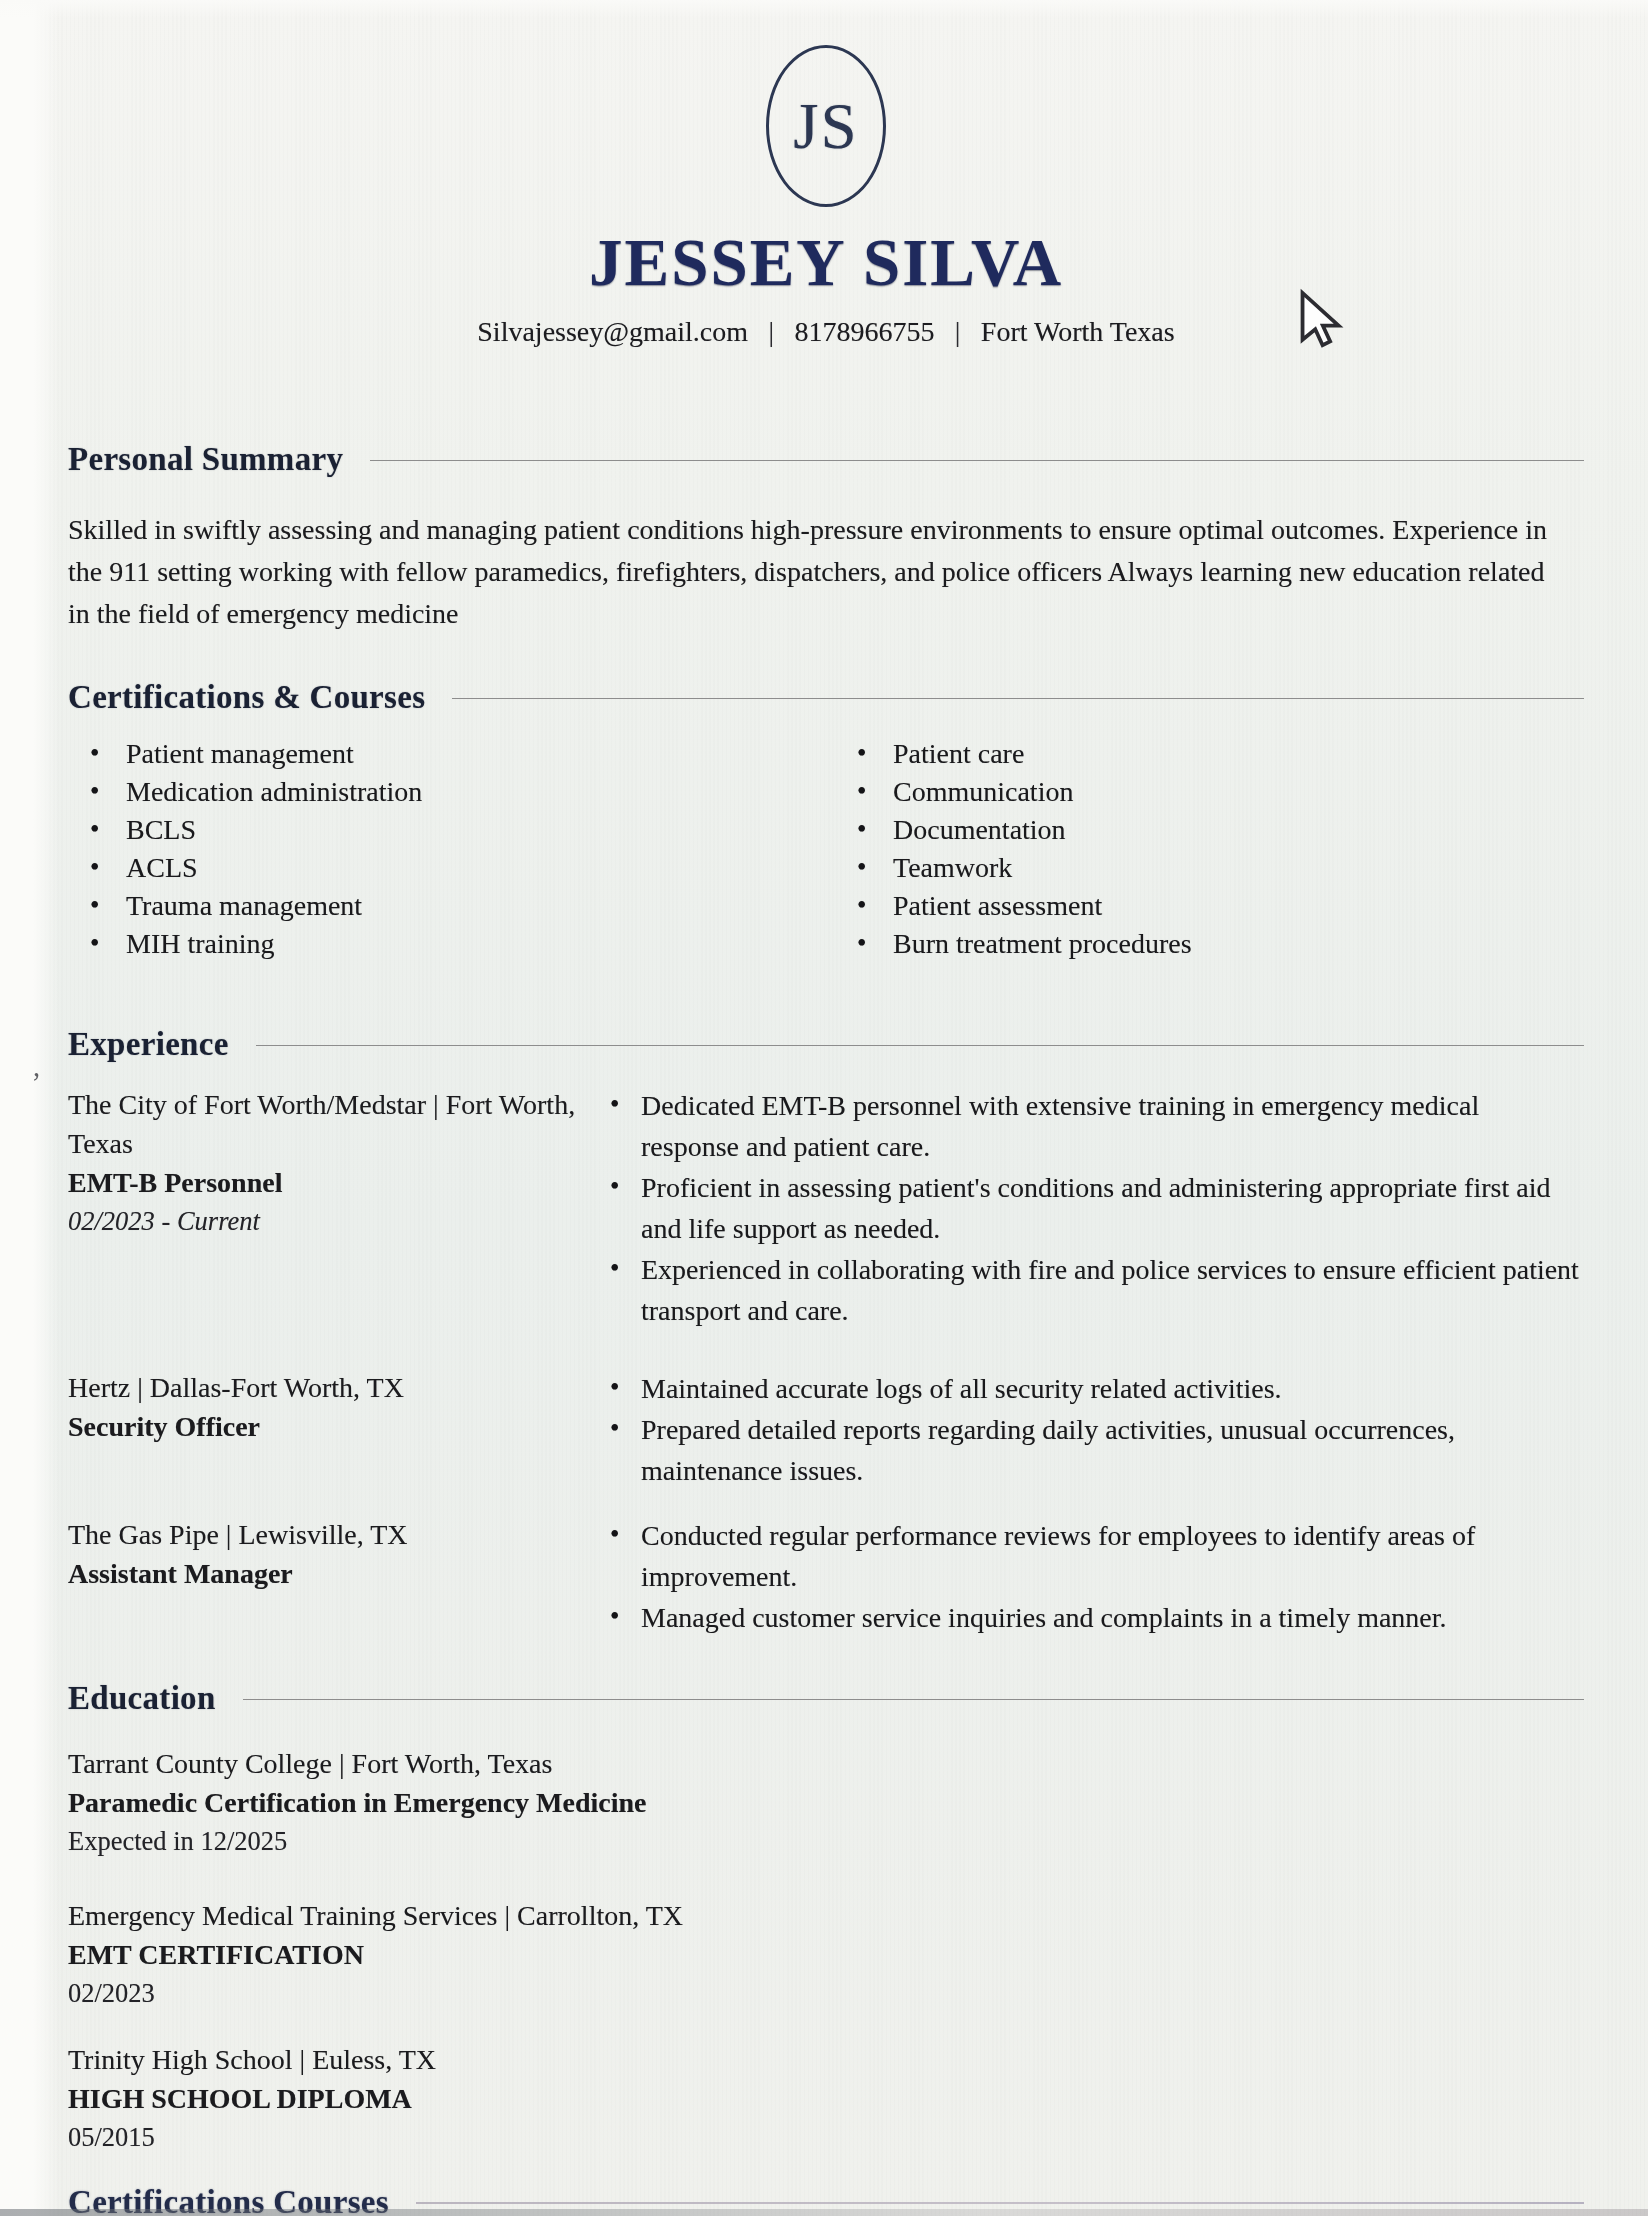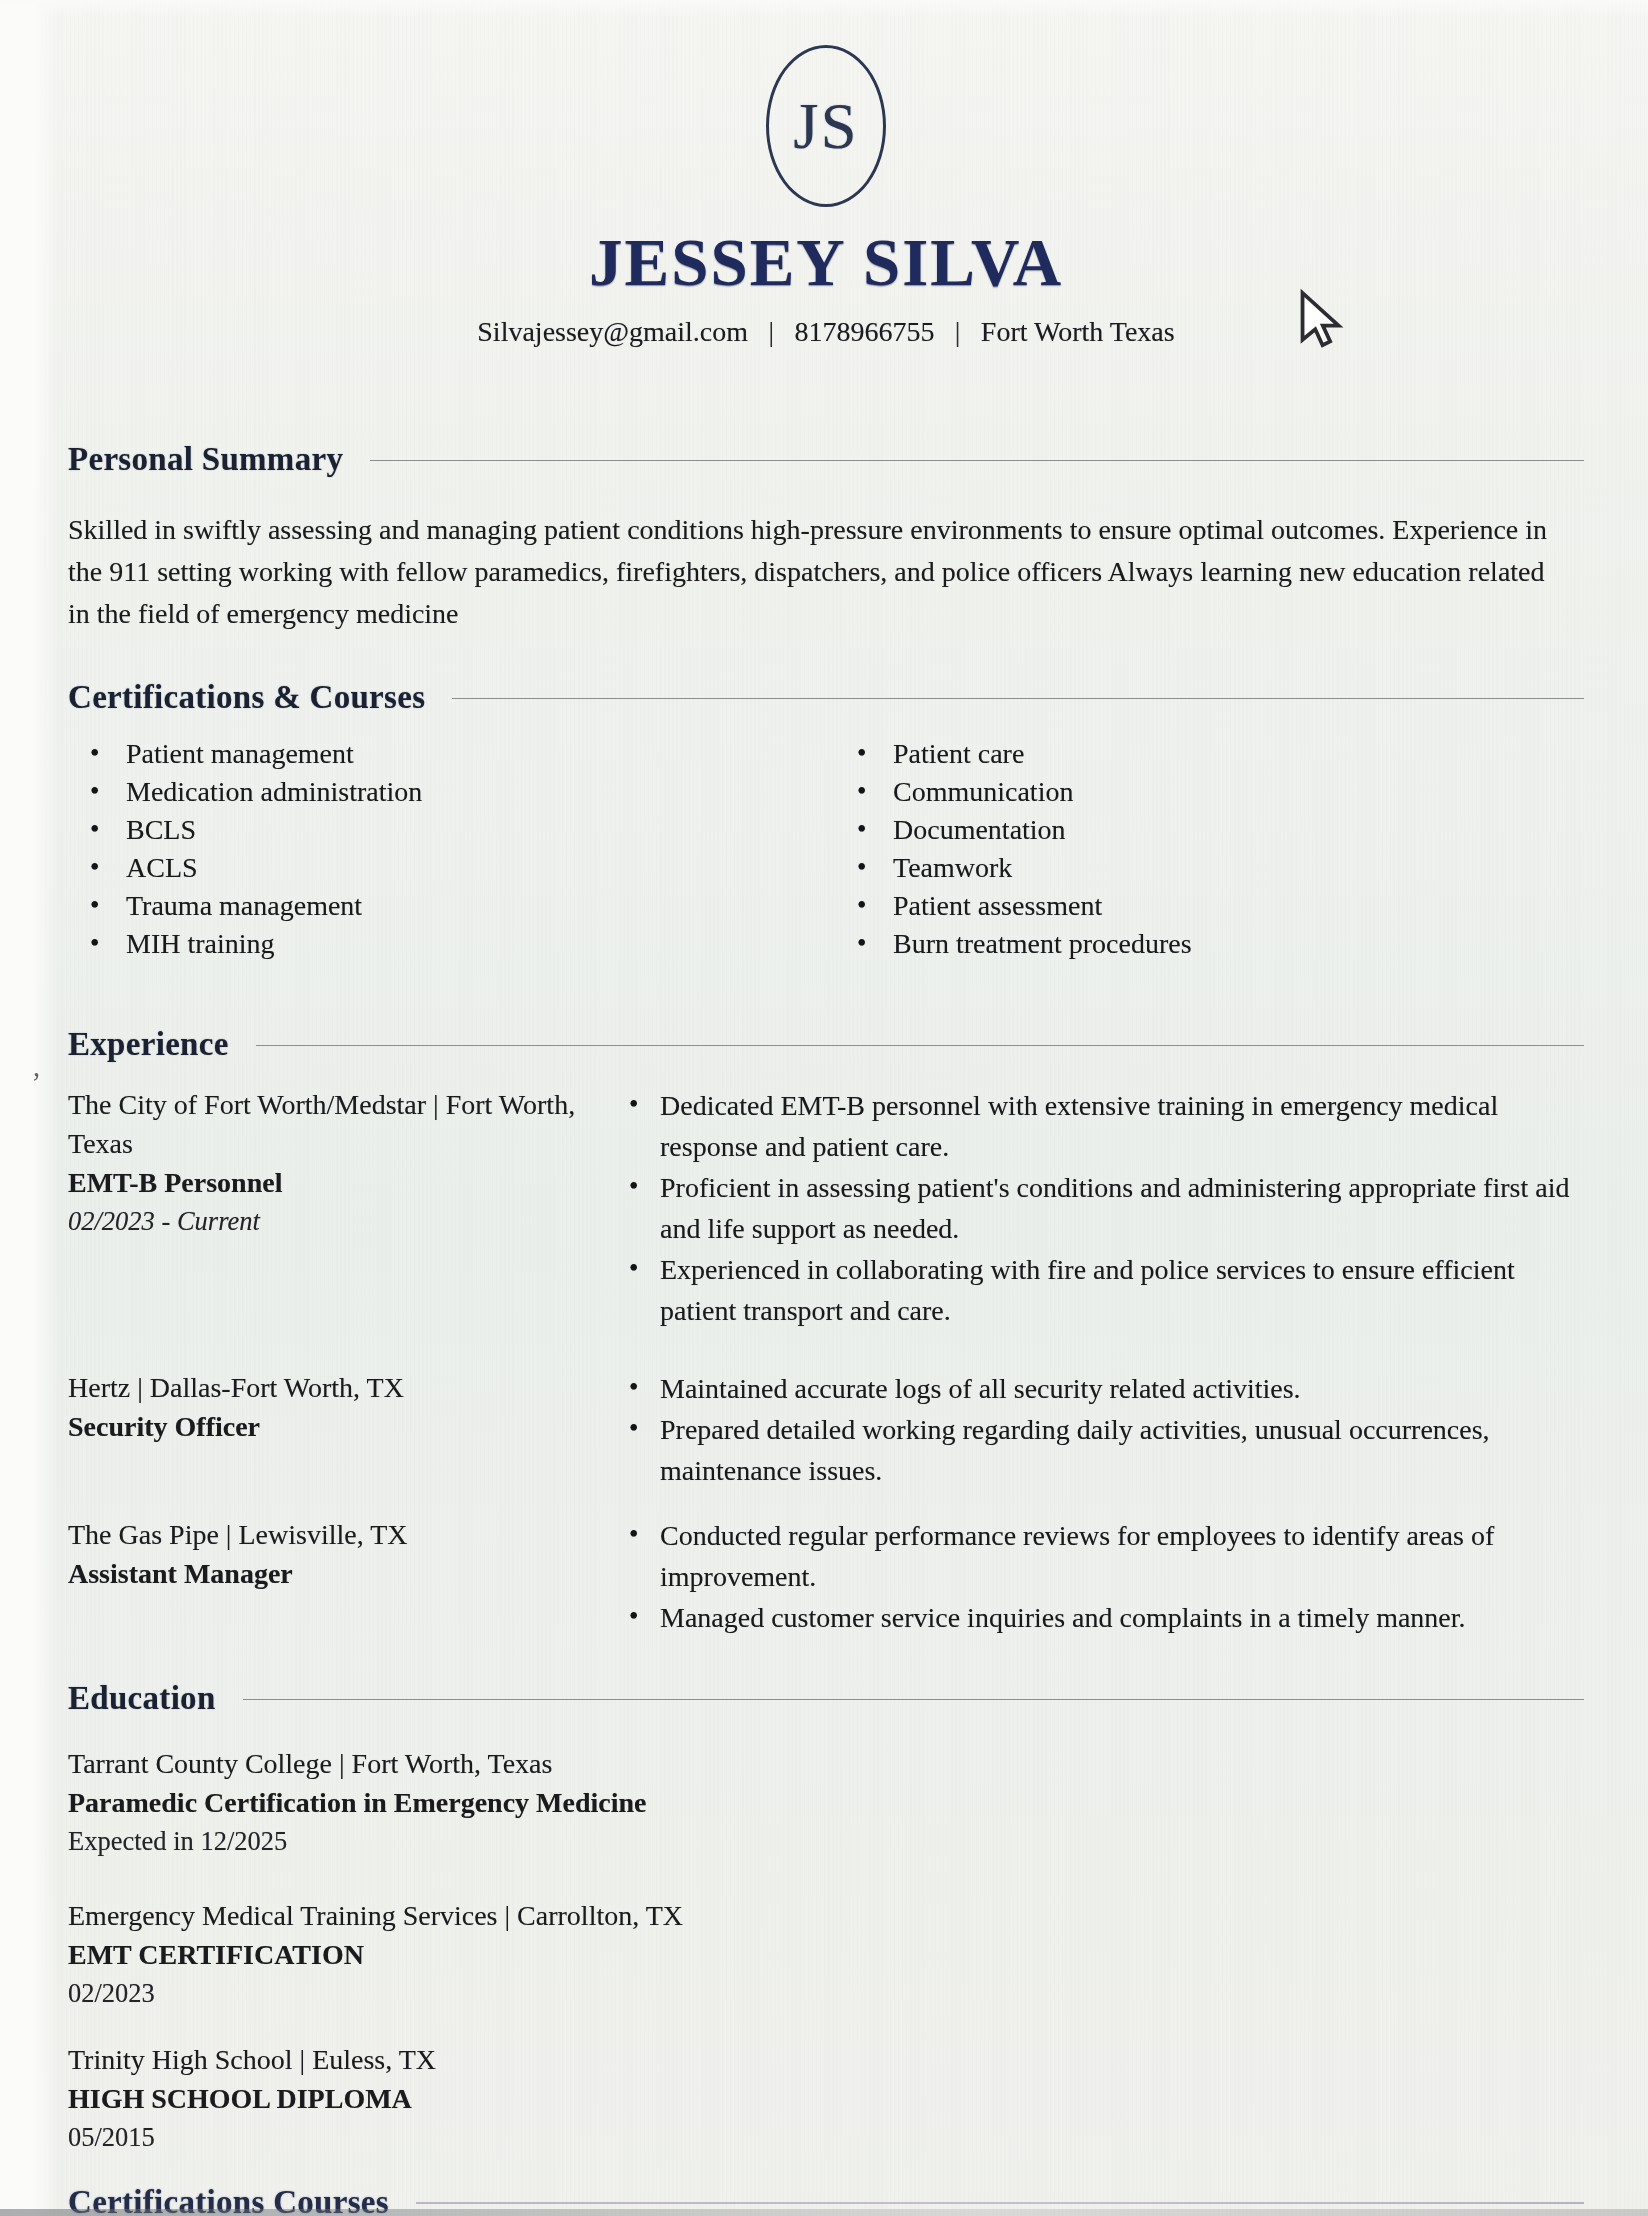--- a/index.html
+++ b/index.html
@@ -45,21 +45,21 @@
 
   .sec-certs{margin-top:43px;}
   .two-col{display:grid;grid-template-columns:767px 1fr;margin-top:19px;}
   ul.blist{list-style:none;margin:0;padding:0;font-size:28px;line-height:38px;color:#19191c;
     text-shadow:0 0 0.7px rgba(0,0,0,0.3);}
   ul.blist li{position:relative;padding-left:58px;}
   ul.blist li::before{content:"\2022";position:absolute;left:22px;top:-0.7px;font-size:27px;color:#141417;}
 
   .sec-exp{margin-top:62px;}
   .jobs{margin-top:22px;}
-  .job{display:grid;grid-template-columns:523px 1fr;column-gap:38px;font-size:28px;}
+  .job{display:grid;grid-template-columns:523px 1fr;column-gap:19px;font-size:28px;}
   .job-left{line-height:39px;color:#1b1b1e;text-shadow:0 0 0.7px rgba(0,0,0,0.3);}
   .job-left .role{font-weight:700;}
   .job-left .dates{font-style:italic;font-size:26.5px;color:#232328;}
   ul.job-bullets{list-style:none;margin:0;padding:0;line-height:41px;color:#19191c;
     text-shadow:0 0 0.7px rgba(0,0,0,0.3);}
   ul.job-bullets li{position:relative;padding-left:31px;}
   ul.job-bullets li::before{content:"\2022";position:absolute;left:0;top:-0.7px;font-size:27px;color:#141417;}
   .job.j2{margin-top:37px;}
   .job.j3{margin-top:24px;}
 
@@ -154,21 +154,21 @@
         </div>
 
         <div class="job j2">
           <div class="job-left">
             <div class="company">Hertz | Dallas-Fort Worth, TX</div>
             <div class="role">Security Officer</div>
           </div>
           <ul class="job-bullets">
 
           <li><span>Maintained accurate logs of all security related activities.</span></li>
-              <li><span>Prepared detailed working regarding daily activities, unusual occurrences, maintenance issues.</span></li>
+              <li><span>Prepared detailed reports regarding daily activities, unusual occurrences, maintenance issues.</span></li>
             </ul>
         </div>
 
         <div class="job j3">
           <div class="job-left">
             <div class="company">The Gas Pipe | Lewisville, TX</div>
             <div class="role">Assistant Manager</div>
           </div>
           <ul class="job-bullets">
 

